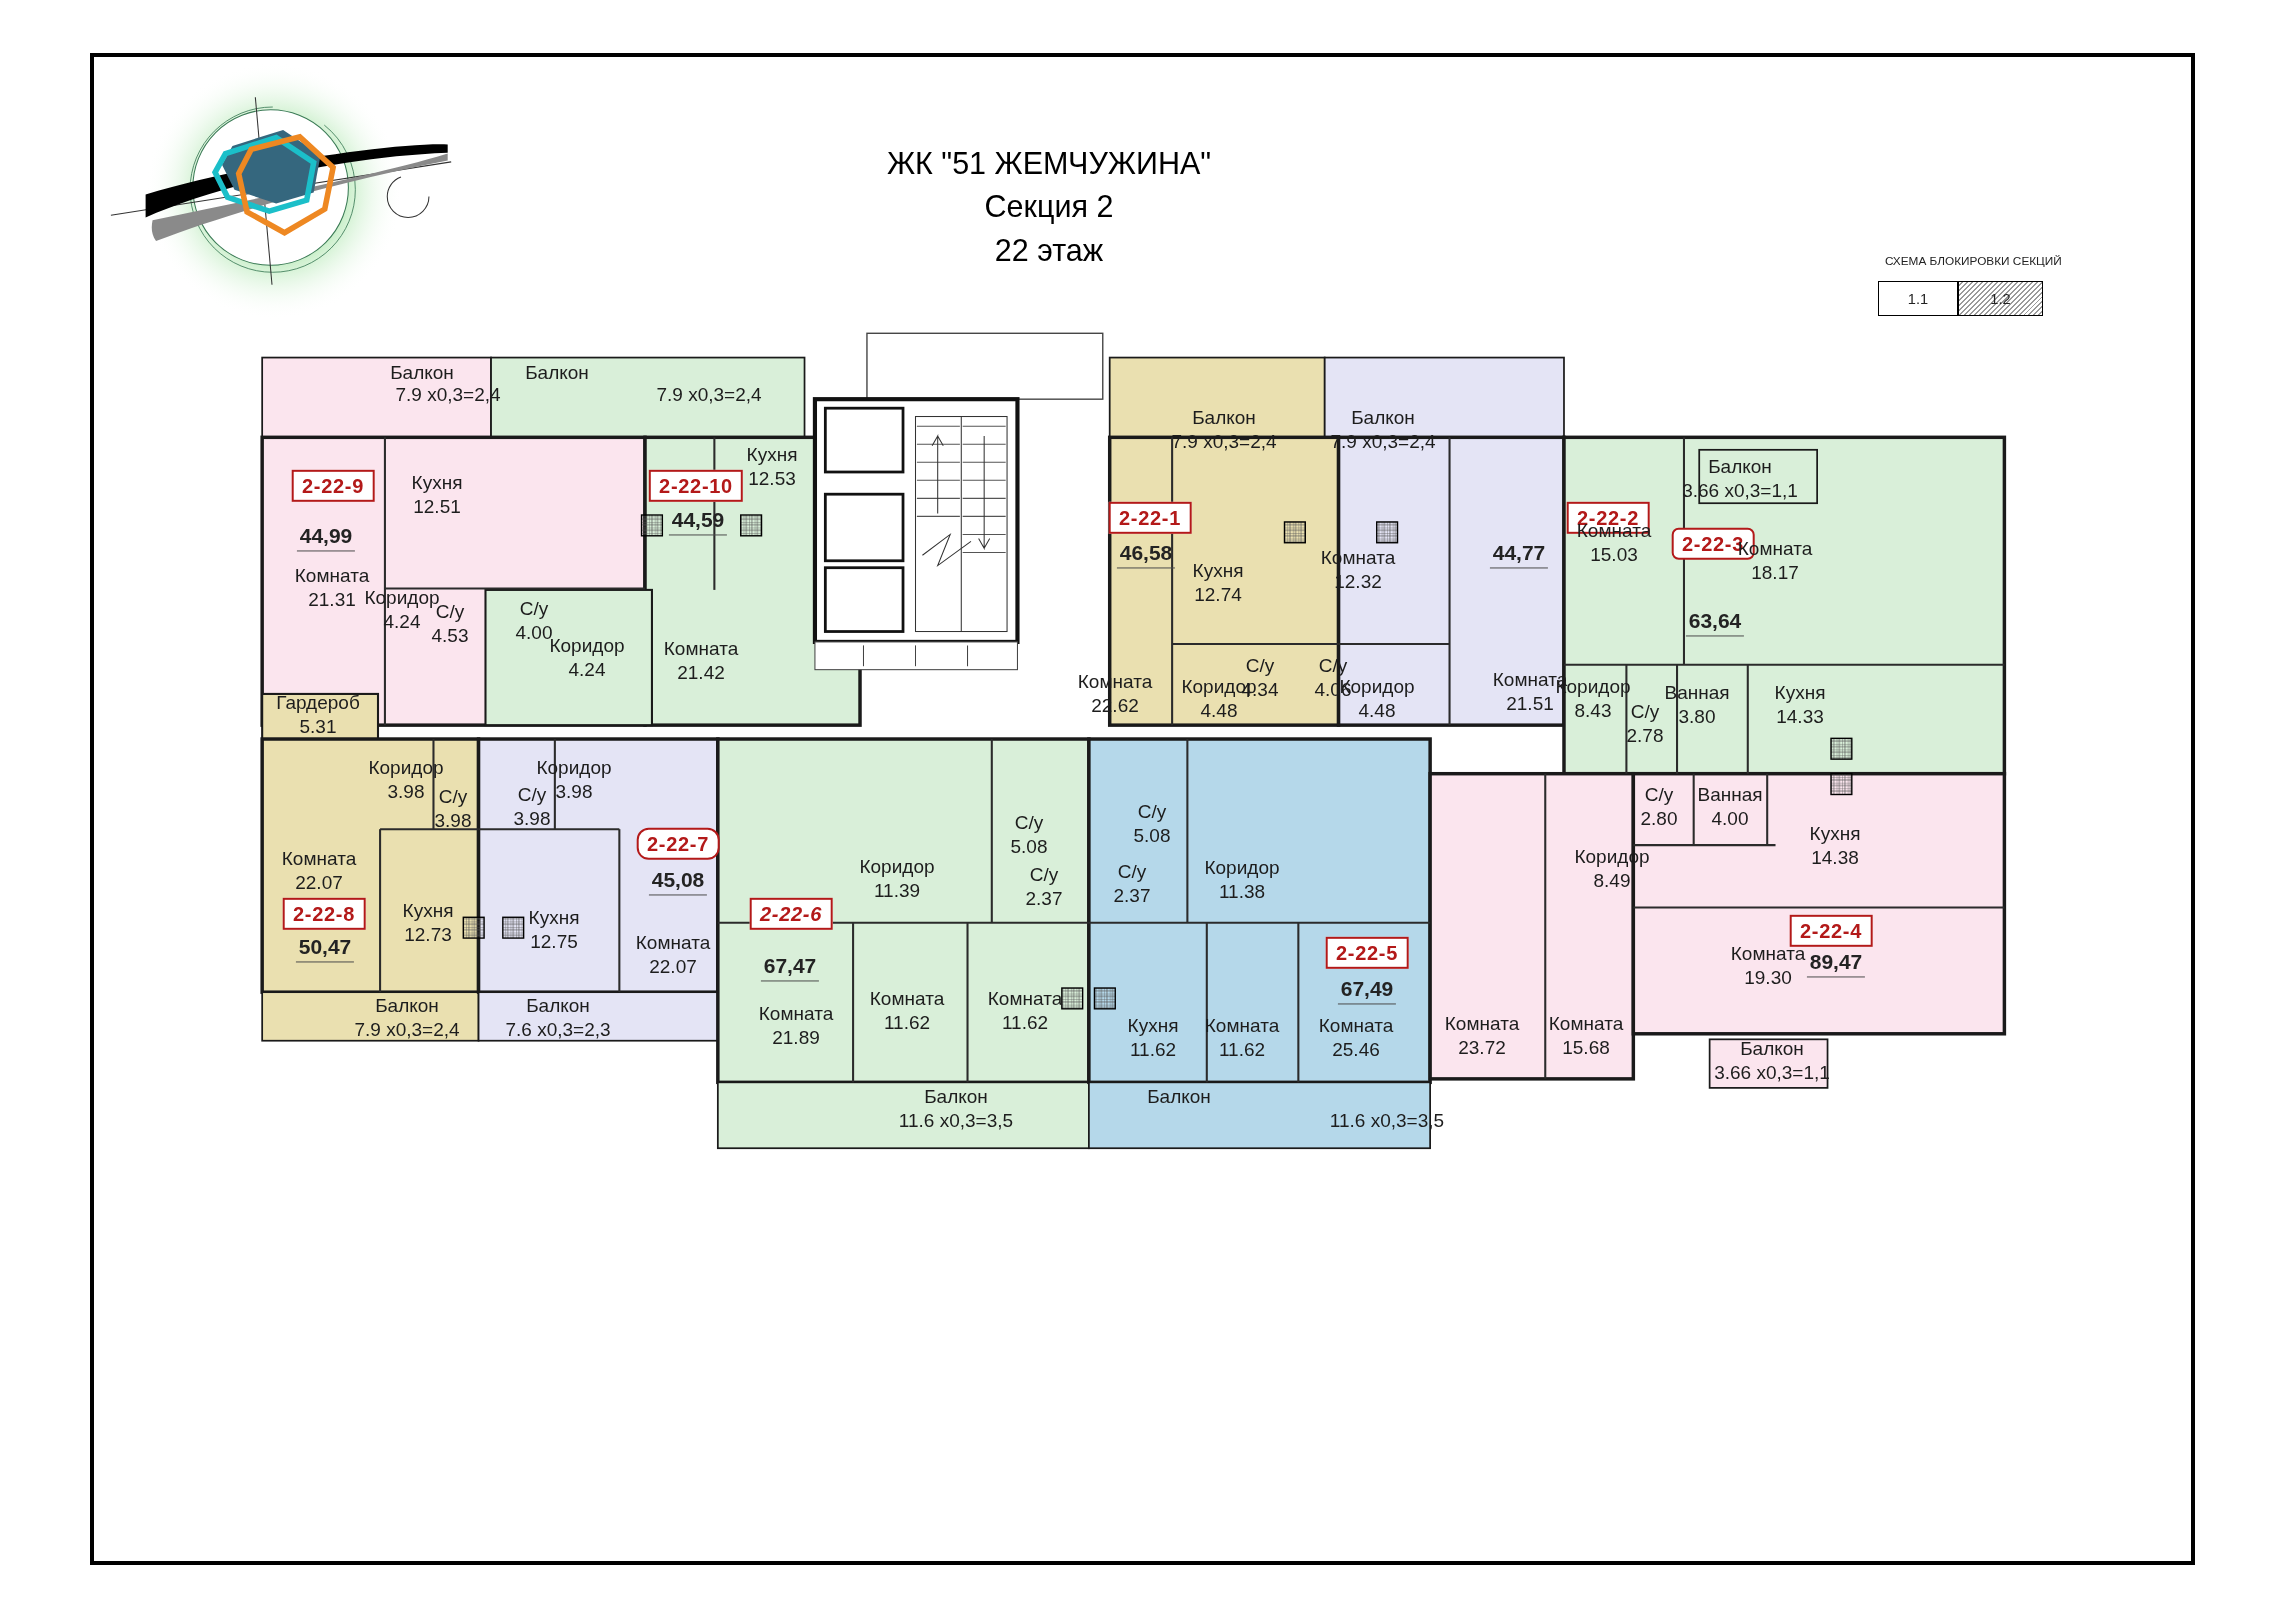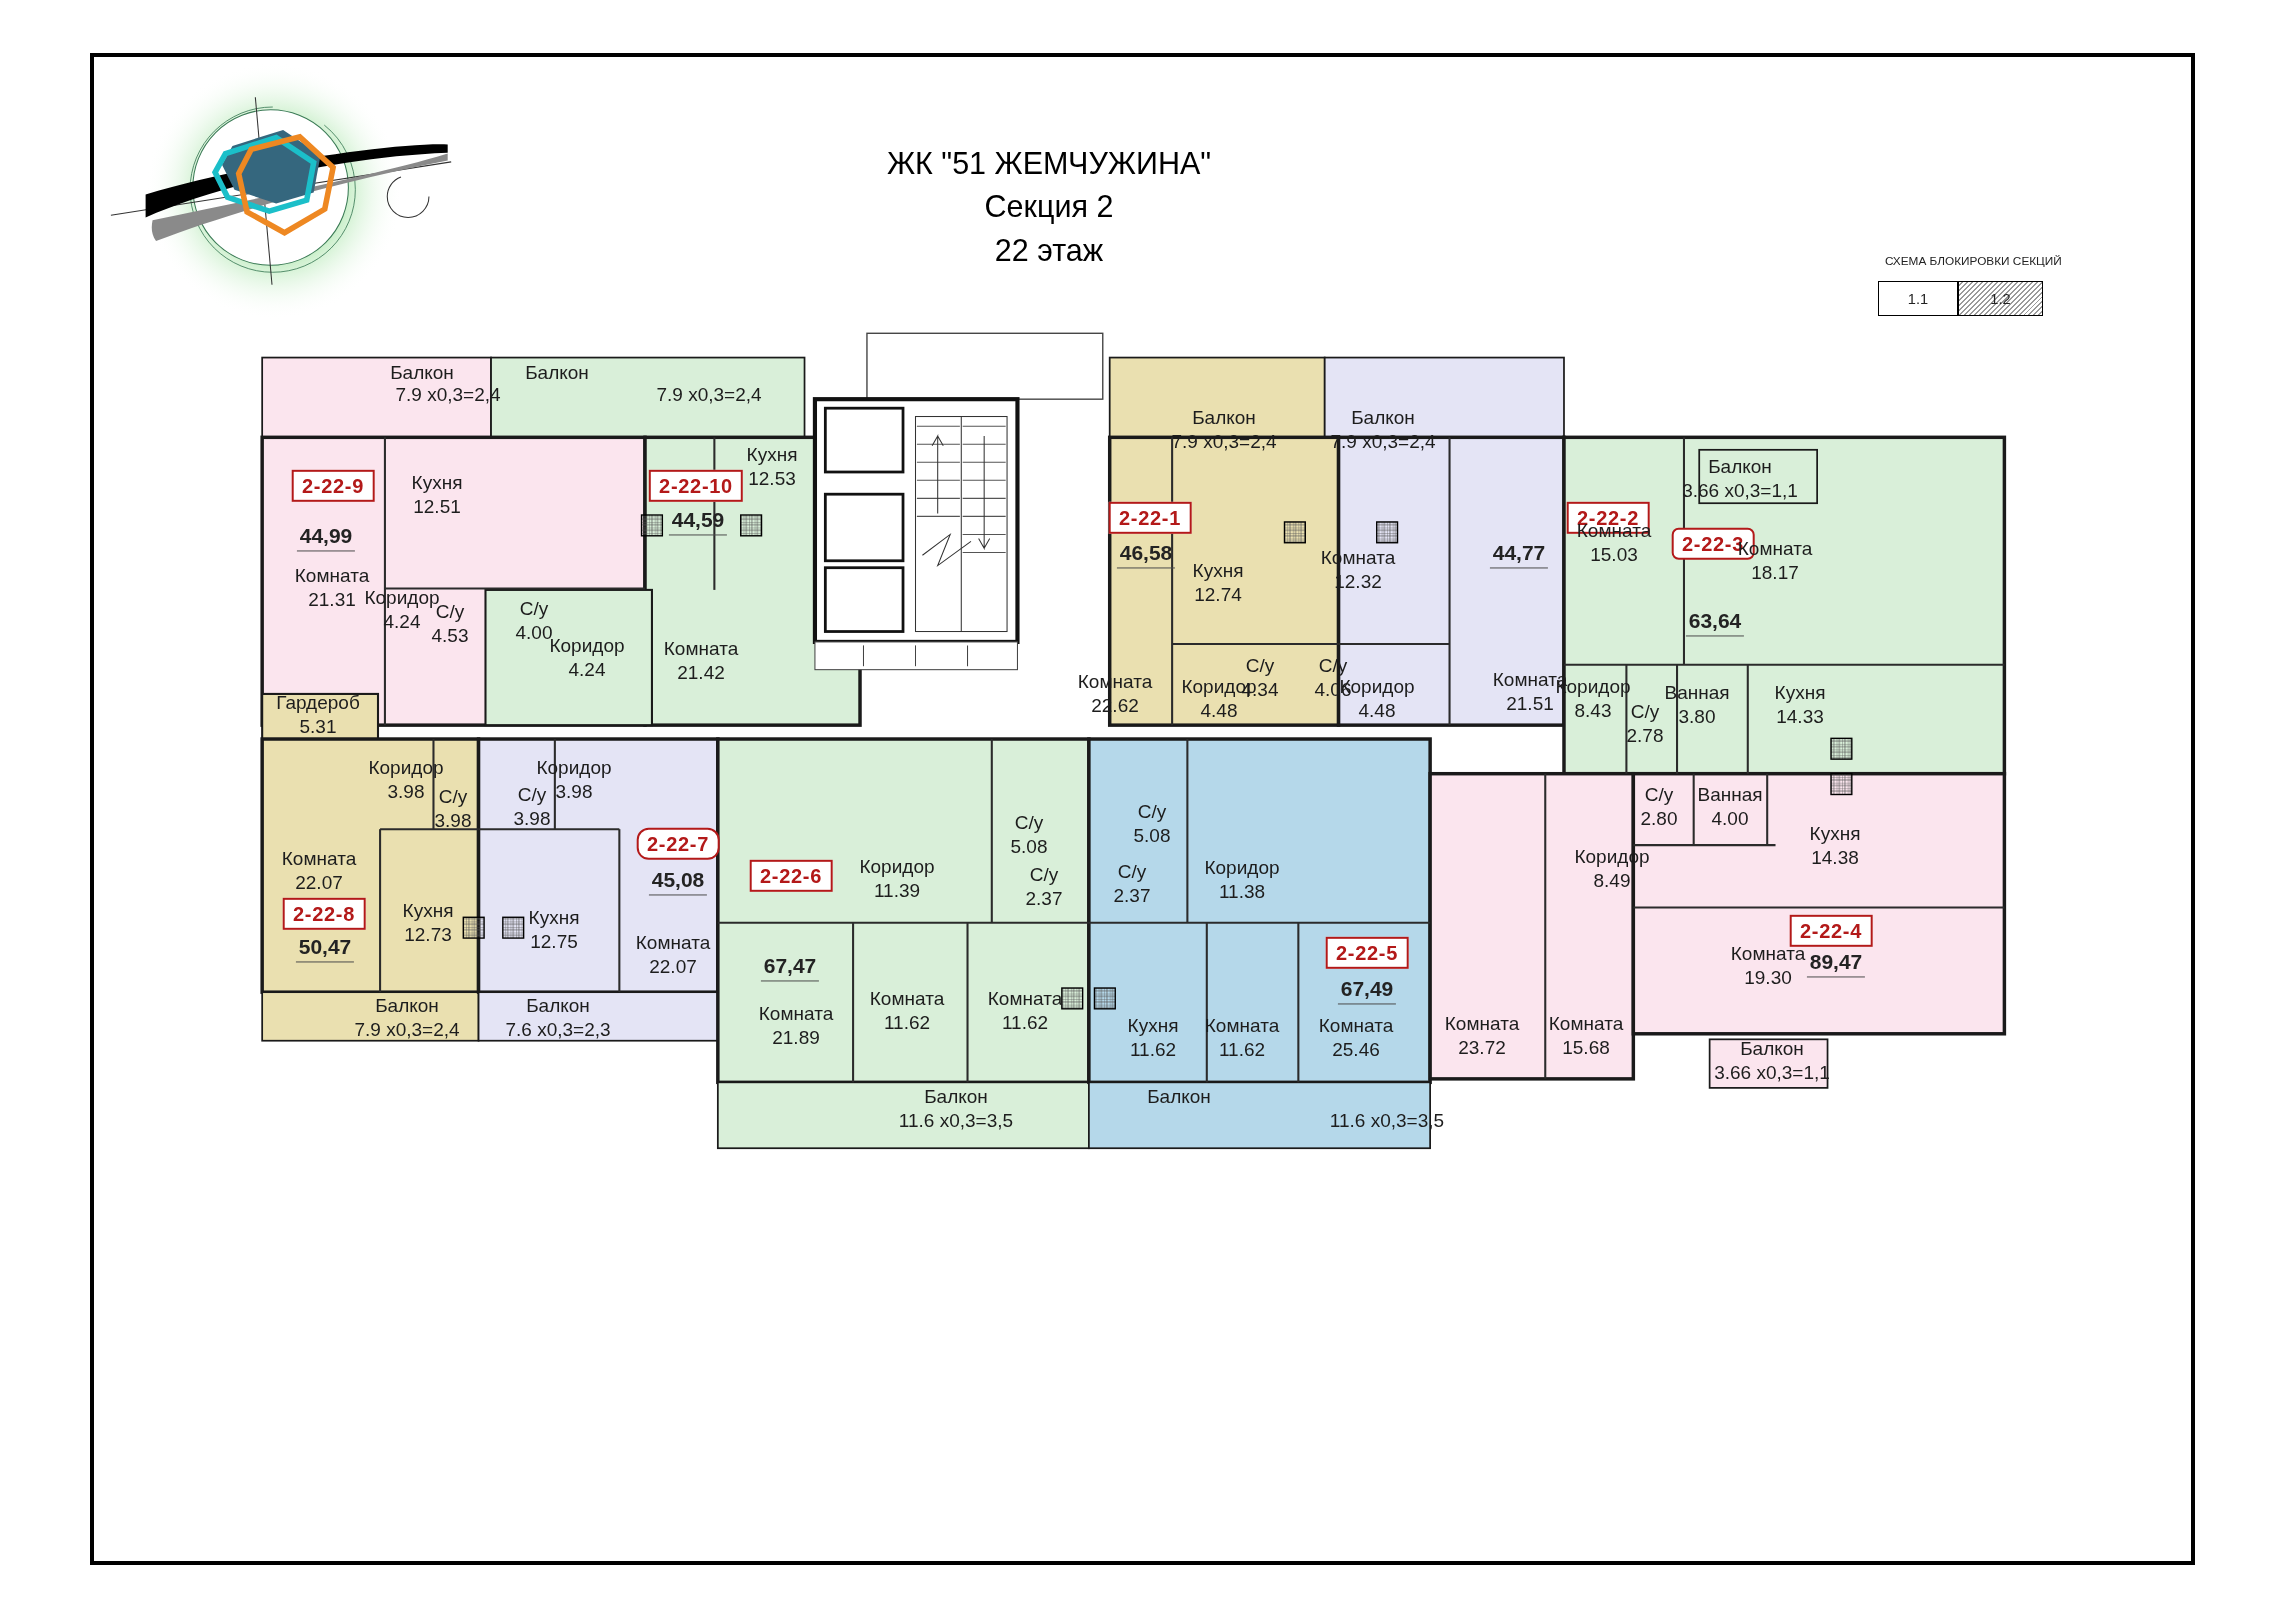--- a/index.html
+++ b/index.html
@@ -371,21 +371,21 @@
     <div class="lbl" style="left: 1242px; top: 1038px;">
       <span class="rn">Комната</span>
       <span class="rv">11.62</span>
     </div>
     <div class="lbl" style="left: 1356px; top: 1038px;">
       <span class="rn">Комната</span>
       <span class="rv">25.46</span>
     </div>
     <div class="lbl" style="left: 1179px; top: 1097px;">Балкон</div>
     <div class="lbl" style="left: 1387px; top: 1121px;">11.6 х0,3=3,5</div>
-    <div class="badge" style="left: 791px; top: 876px;">2-22-6</div>
+    <div class="badge" style="left: 791px; top: 914px; font-style: italic;">2-22-6</div>
     <div class="area-total" style="left: 790px; top: 968px;">67,47</div>
     <div class="lbl" style="left: 1029px; top: 835px;">
       <span class="rn">С/у</span>
       <span class="rv">5.08</span>
     </div>
     <div class="lbl" style="left: 897px; top: 879px;">
       <span class="rn">Коридор</span>
       <span class="rv">11.39</span>
     </div>
     <div class="lbl" style="left: 1044px; top: 887px;">

